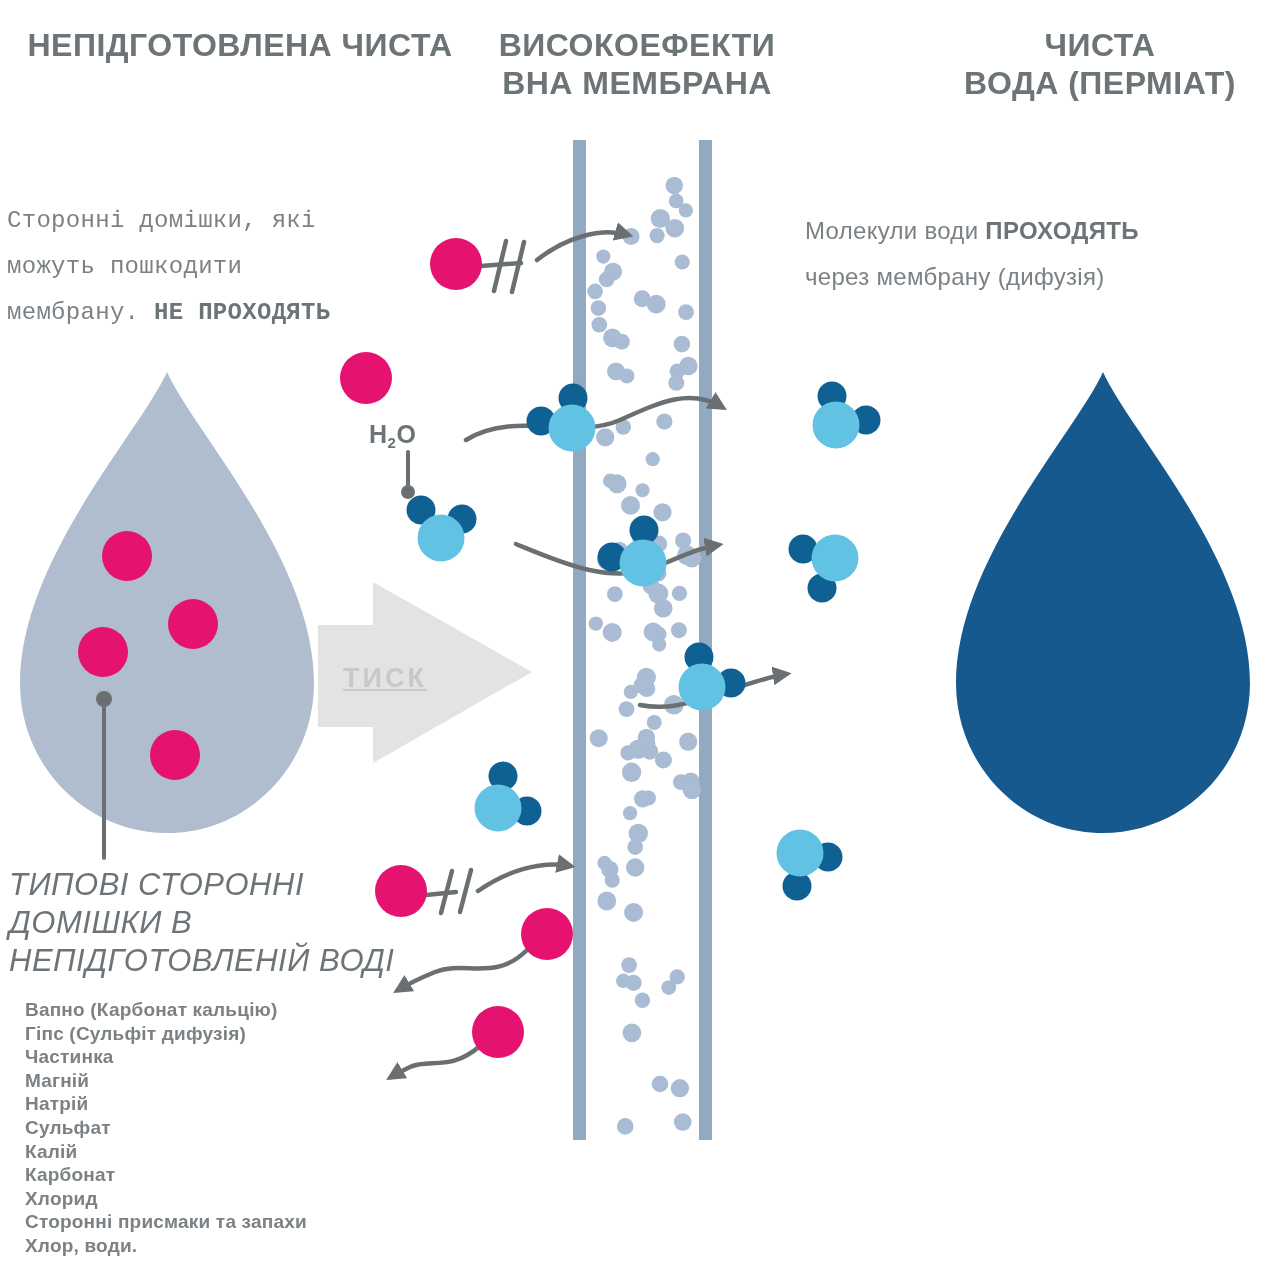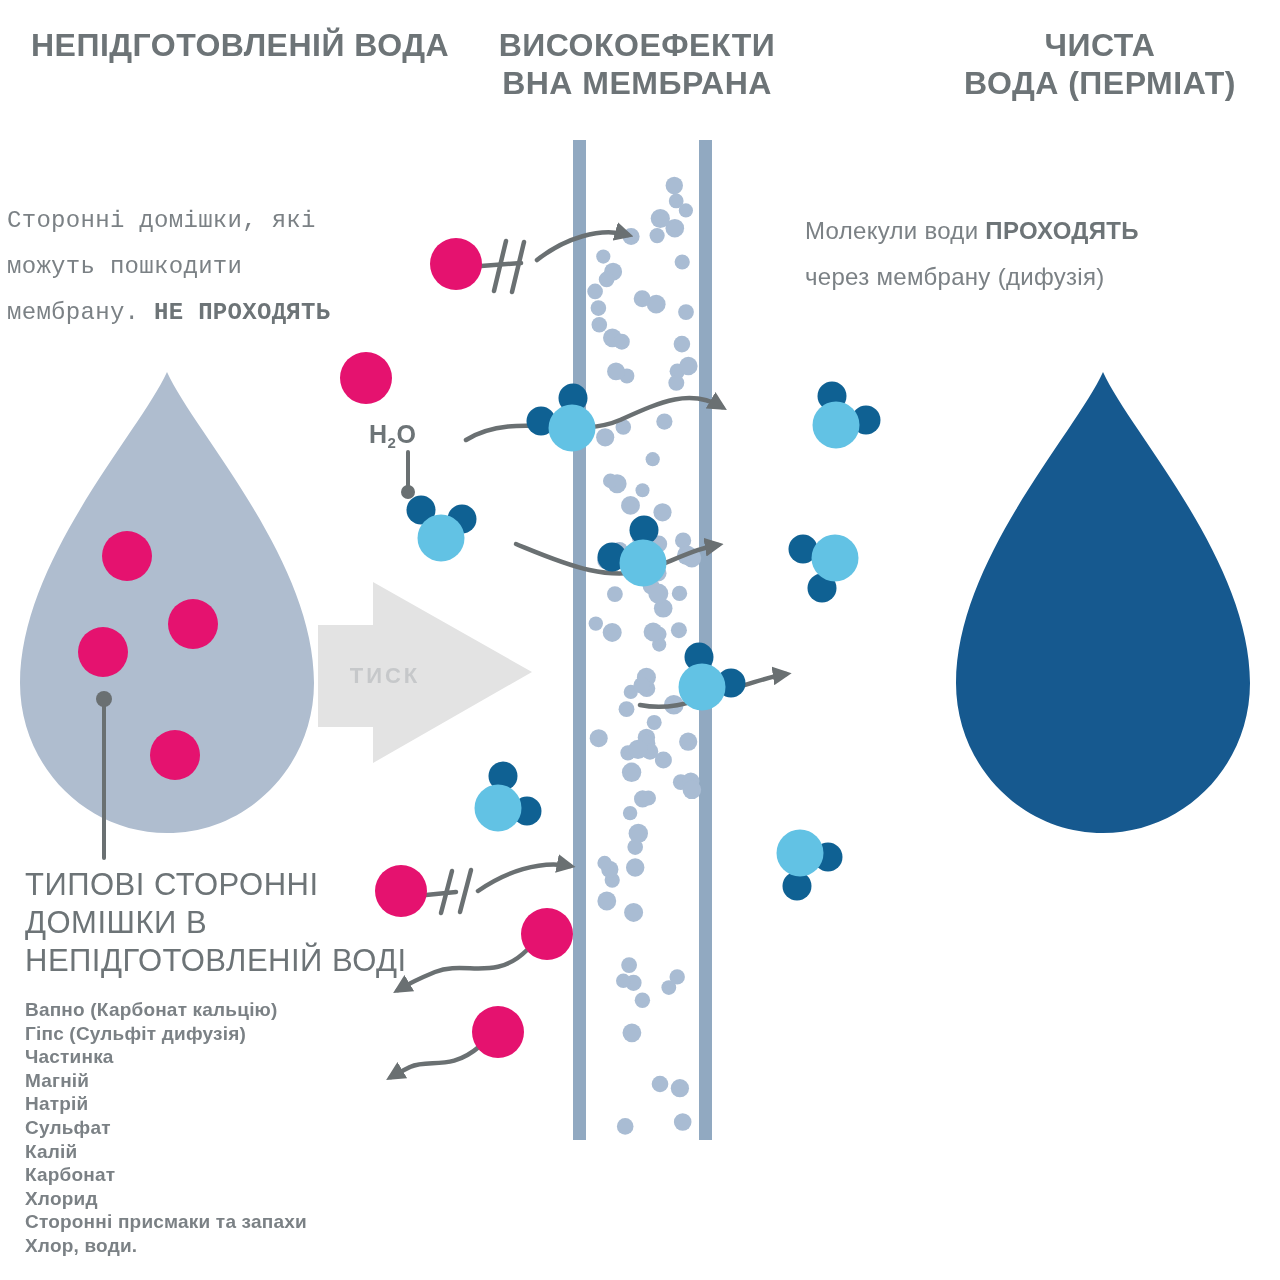--- a/index.html
+++ b/index.html
@@ -40,22 +40,22 @@
   .title{
     color:var(--title-text);font-weight:700;font-size:32px;line-height:38px;
     text-align:center;letter-spacing:.5px;
   }
   .note{
     color:var(--body-text);font-weight:400;font-size:24px;line-height:46px;
     letter-spacing:.3px;
   }
   .note b{font-weight:700;color:var(--title-text);}
   .pressure-label{
-    color:var(--pressure-label);font-weight:700;font-size:22px;letter-spacing:3px;
-    width:120px;text-align:center;
+    color:var(--pressure-label);font-weight:700;font-size:27px;letter-spacing:3px;
+    width:120px;text-align:center;text-decoration:underline;
   }
   .h2o-label{
     color:var(--title-text);font-weight:700;font-size:25px;letter-spacing:.5px;
   }
   .h2o-label .sub{font-size:15px;vertical-align:-5px;}
   .imp-heading{
     color:var(--title-text);font-weight:400;font-size:31px;line-height:38px;
     letter-spacing:.5px;
   }
   .imp-list{
@@ -259,21 +259,21 @@
       <circle class="h" cx="822" cy="588" r="14.5"></circle>
       <circle class="o" cx="835" cy="558" r="23.5"></circle>
   </g>
   <g>
     <circle class="h" cx="828" cy="857" r="14.5"></circle>
       <circle class="h" cx="797" cy="886" r="14.5"></circle>
       <circle class="o" cx="800" cy="853" r="23.5"></circle>
   </g>
 </svg>
 
-<div class="txt title" style="left:10px;top:26px;width:460px;">НЕПІДГОТОВЛЕНІЙ ВОДА</div>
+<div class="txt title" style="left:10px;top:26px;width:460px;">НЕПІДГОТОВЛЕНА ЧИСТА</div>
 <div class="txt title" style="left:457px;top:26px;width:360px;">
   <div>ВИСОКОЕФЕКТИ</div>
   <div>ВНА МЕМБРАНА</div>
 </div>
 <div class="txt title" style="left:930px;top:26px;width:340px;">
   <div>ЧИСТА</div>
   <div>ВОДА (ПЕРМІАТ)</div>
 </div>
 
 <div class="txt note" style="left:7px;top:198px;width:420px;font-family:Liberation Mono, monospace;">
@@ -284,21 +284,21 @@
 
 <div class="txt note" style="left:805px;top:208px;width:440px;">
   <div><span>Молекули води </span><b>ПРОХОДЯТЬ</b></div>
   <div><span>через мембрану (дифузія)</span></div>
 </div>
 
 <div class="txt pressure-label" style="left:325px;top:663px;">ТИСК</div>
 
 <div class="txt h2o-label" style="left:369px;top:420px;"><span>H</span><span class="sub">2</span><span>O</span></div>
 
-<div class="txt imp-heading" style="left:25px;top:866px;width:420px;">
+<div class="txt imp-heading" style="left:9px;top:866px;width:420px;font-style:italic;">
   <div>ТИПОВІ СТОРОННІ</div>
   <div>ДОМІШКИ В</div>
   <div>НЕПІДГОТОВЛЕНІЙ ВОДІ</div>
 </div>
 
 <div class="txt imp-list" style="left:25px;top:998px;width:420px;">
   <div>Вапно (Карбонат кальцію)</div>
   <div>Гіпс (Сульфіт дифузія)</div>
   <div>Частинка</div>
   <div>Магній</div>

